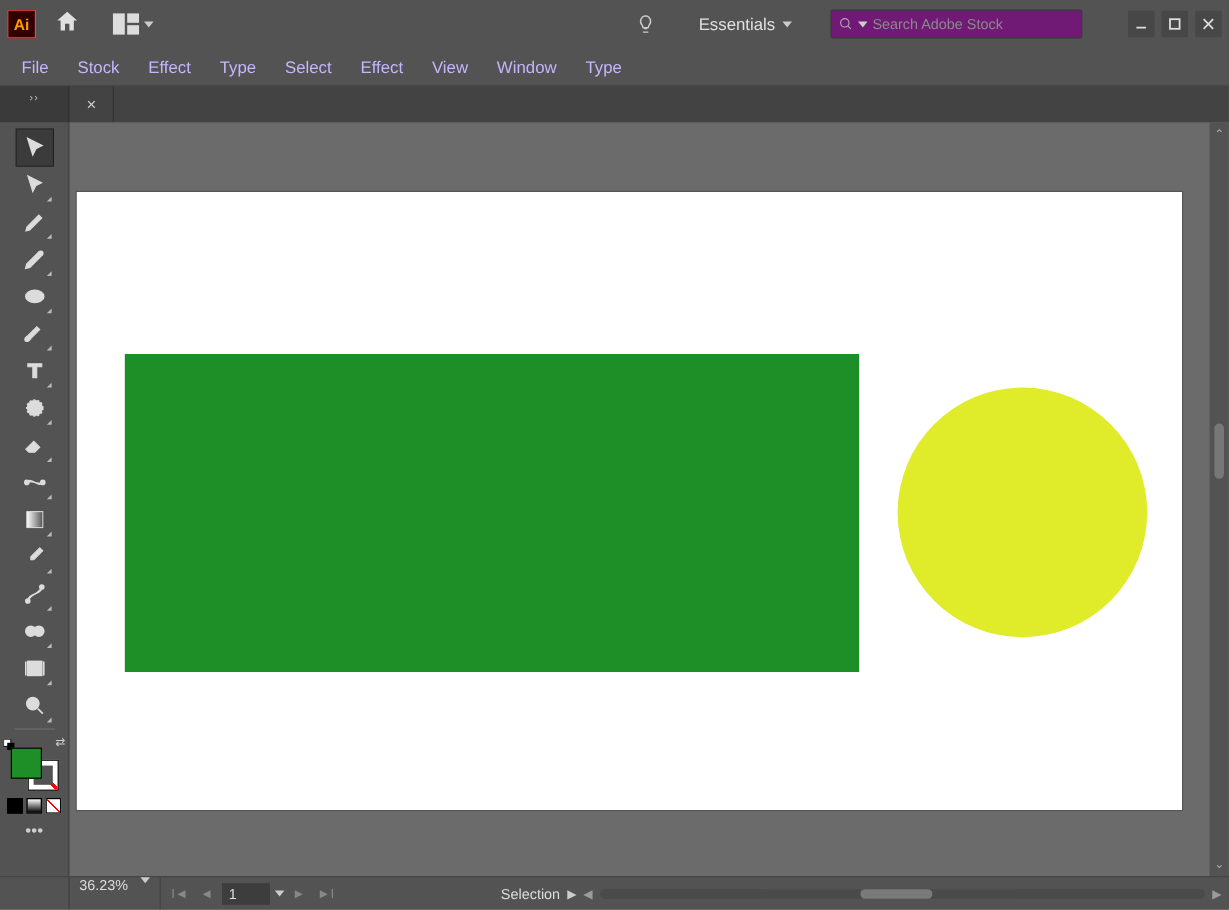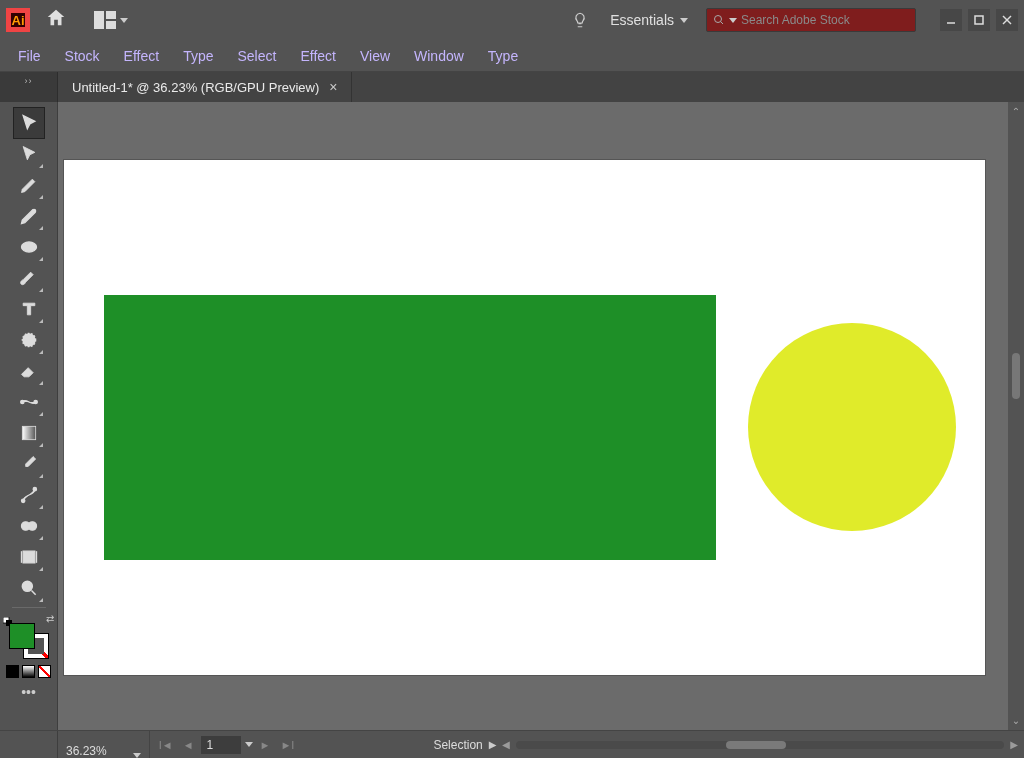--- a/index.html
+++ b/index.html
@@ -1,29 +1,29 @@
 <!DOCTYPE html>
 <html><head>
 <meta charset="utf-8">
 <style>
   * { box-sizing: border-box; margin: 0; padding: 0; font-family: "Segoe UI", Arial, sans-serif; user-select: none; }
   html, body { width: 1024px; height: 758px; overflow: hidden; background: #2a2a2a; }
   .app { width: 1024px; height: 758px; background: #535353; display: flex; flex-direction: column; }
 
   
   .titlebar { height: 40px; background: #535353; display: flex; align-items: center; padding: 0 6px; }
-  .ai-logo { width: 24px; height: 24px; background: #310000; color: #ff9a00; font-weight: bold; font-size: 13px; display: flex; align-items: center; justify-content: center; border: 5px solid #ef4444; margin-right: 10px; }
+  .ai-logo { width: 24px; height: 24px; background: #310000; color: #ff9a00; font-weight: bold; font-size: 13px; display: flex; align-items: center; justify-content: center; border: 1px solid #ef4444; margin-right: 10px; }
   .home-btn { width: 32px; height: 32px; display: flex; align-items: center; justify-content: center; margin-right: 18px; cursor: pointer; }
   .icon-home svg { width: 22px; height: 22px; fill: #e0e0e0; }
   .layout-switch { display: flex; align-items: center; gap: 4px; cursor: pointer; margin-right: auto; padding: 0 4px; }
   .layout-icon { display: flex; }
-  .titlebar-right { display: flex; align-items: center; gap: 10px; }
+  .titlebar-right { display: flex; align-items: center; gap: 24px; }
   .lightbulb { width: 24px; height: 24px; display: flex; align-items: center; justify-content: center; cursor: pointer; }
   .workspace-switch { display: flex; align-items: center; color: #e0e0e0; font-size: 14px; gap: 6px; padding: 0 8px; cursor: pointer; }
-  .search-box { width: 210px; height: 24px; background: #7f1d1d; border: 1px solid #3a3a3a; border-radius: 2px; display: flex; align-items: center; padding: 0 6px; gap: 4px; }
+  .search-box { width: 210px; height: 24px; background: #701a75; border: 1px solid #3a3a3a; border-radius: 2px; display: flex; align-items: center; padding: 0 6px; gap: 4px; }
   .search-box input { background: transparent; border: none; outline: none; color: #bbb; font-size: 12px; flex: 1; }
   .search-box input::placeholder { color: #8a8a8a; }
   .caret-down { width: 0; height: 0; border-left: 4px solid transparent; border-right: 4px solid transparent; border-top: 5px solid #ccc; }
   .win-controls { display: flex; gap: 6px; margin-left: 14px; }
   .win-btn { width: 22px; height: 22px; background: #474747; display: flex; align-items: center; justify-content: center; cursor: pointer; color:#ddd; font-size:12px;}
   .win-btn svg { width: 12px; height: 12px; stroke: #ddd; fill: none; stroke-width: 1.5; }
 
   
   .menubar { height: 32px; background: #535353; display: flex; align-items: center; padding: 0 6px; gap: 0; border-bottom: 1px solid #444; }
   .menu-item { color: #c4b5fd; font-size: 14px; padding: 4px 12px; cursor: pointer; }
@@ -63,21 +63,21 @@
   .rect-shape { position: absolute; left: 40px; top: 135px; width: 612px; height: 265px; background: #1e8f27; }
   .circle-shape { position: absolute; left: 684px; top: 163px; width: 208px; height: 208px; background: #e0eb2a; border-radius: 50%; }
 
   .vscroll { width: 16px; background: #535353; display:flex; flex-direction:column; align-items:center; justify-content:space-between; padding:4px 0;}
   .vscroll .arrow { color:#aaa; font-size:10px; cursor:pointer;}
   .vscroll .thumb { width:8px; height:46px; background:#777; border-radius:4px; margin-top:auto; margin-bottom:auto; position:relative; top:-40px;}
 
   
   .statusbar { height: 28px; background: #535353; border-top:1px solid #444; display: flex; align-items: center; color: #ddd; font-size: 12px; }
   .sb-gutter { width:58px; height:100%; border-right:1px solid #3e3e3e;}
-  .zoom-box { display:flex; align-items:flex-end; gap:24px; padding:0 8px; height:100%; border-right:1px solid #444;}
+  .zoom-box { display:flex; align-items:flex-start; gap:8px; padding:0 8px; height:100%; border-right:1px solid #444;}
   .zoom-box .caret-down { margin-left:2px;}
   .nav-arrows { display:flex; align-items:center; gap:4px; padding:0 6px;}
   .nav-btn { color:#888; font-size:11px; padding:2px 3px; cursor:pointer;}
   .artboard-num { background:#3d3d3d; color:#ddd; padding:2px 18px 2px 6px; font-size:12px; height:18px; display:flex; align-items:center; min-width:40px;}
   .sb-tool { flex:0 0 auto; margin-left:130px;}
   .hscroll { flex:1; display:flex; align-items:center; padding:0 6px; gap:6px;}
   .hscroll .play { color:#ccc; font-size:10px; cursor:pointer;}
   .hscroll .track { flex:1; height:8px; background:#4a4a4a; border-radius:4px; position:relative;}
   .hscroll .thumb { position:absolute; left:43%; width:60px; height:8px; background:#7a7a7a; border-radius:4px;}
 </style>
@@ -155,21 +155,20 @@
     <div class="menu-item">View</div>
     <div class="menu-item">Window</div>
     <div class="menu-item">Type</div>
   </div>
 
   <div class="tabbar">
     <div class="tabbar-gutter">
         <span>››</span>
       </div>
     <div class="doc-tab">
-      <span>Untitled-1* @ 36.23% (RGB/GPU Preview)</span>
       <span class="tab-close">×</span>
     </div>
   </div>
 
   <div class="workarea">
 
     <div class="tool-panel">
       <div class="tool selected">
           <svg viewBox="0 0 24 24" fill="none" stroke="#ddd" stroke-width="1.6">
             <path d="M5 3l5 16 3-6 6-3z"></path>

